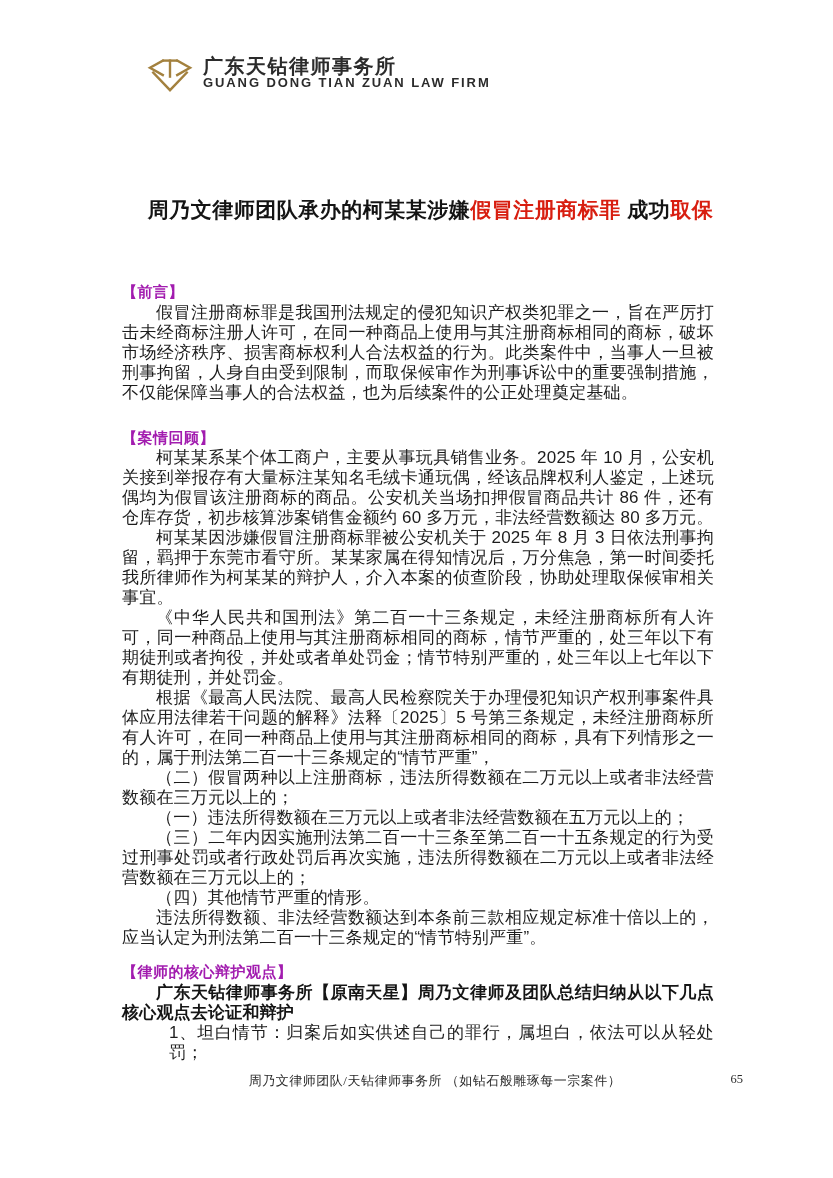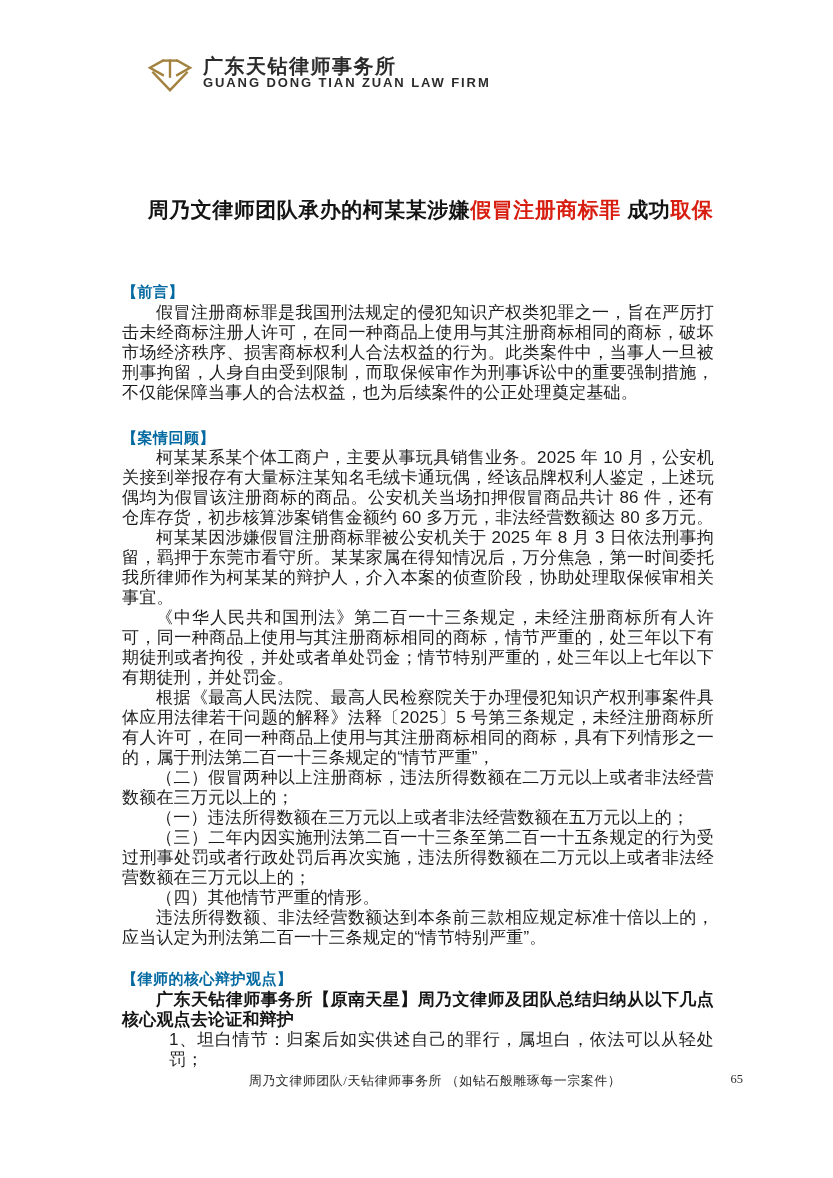--- a/index.html
+++ b/index.html
@@ -22,26 +22,26 @@
   .doc-title{
     position:absolute;top:196px;left:14px;width:100%;
     text-align:center;font-size:21px;font-weight:bold;color:#141414;
     letter-spacing:0.5px;margin:0;
   }
   .doc-title .seg-red{color:#d81e10;}
 
   
   .content{position:absolute;top:281px;left:122px;width:592px;}
   .sec-heading{
-    margin:0;color:#0369a1;font-size:15px;font-weight:bold;
+    margin:0;color:#a21caf;font-size:15px;font-weight:bold;
     line-height:21.5px;letter-spacing:0.5px;
   }
   .sec-heading.gap-md{margin-top:24px;}
   .sec-heading.gap-lg{margin-top:26px;}
-  .sec-heading.gap-sm{margin-top:20px;}
+  .sec-heading.gap-sm{margin-top:13px;}
   .content p{
     margin:0;font-size:17px;line-height:20px;
     text-indent:2em;text-align:justify;color:#1c1c1c;letter-spacing:0.2px;
   }
   .content p.bold{font-weight:bold;color:#151515;}
   .content p.list-item-first{text-indent:0;padding-left:6px;margin-left:41px;}
 
   
   .page-footer{
     position:absolute;top:1072px;left:139px;width:592px;

